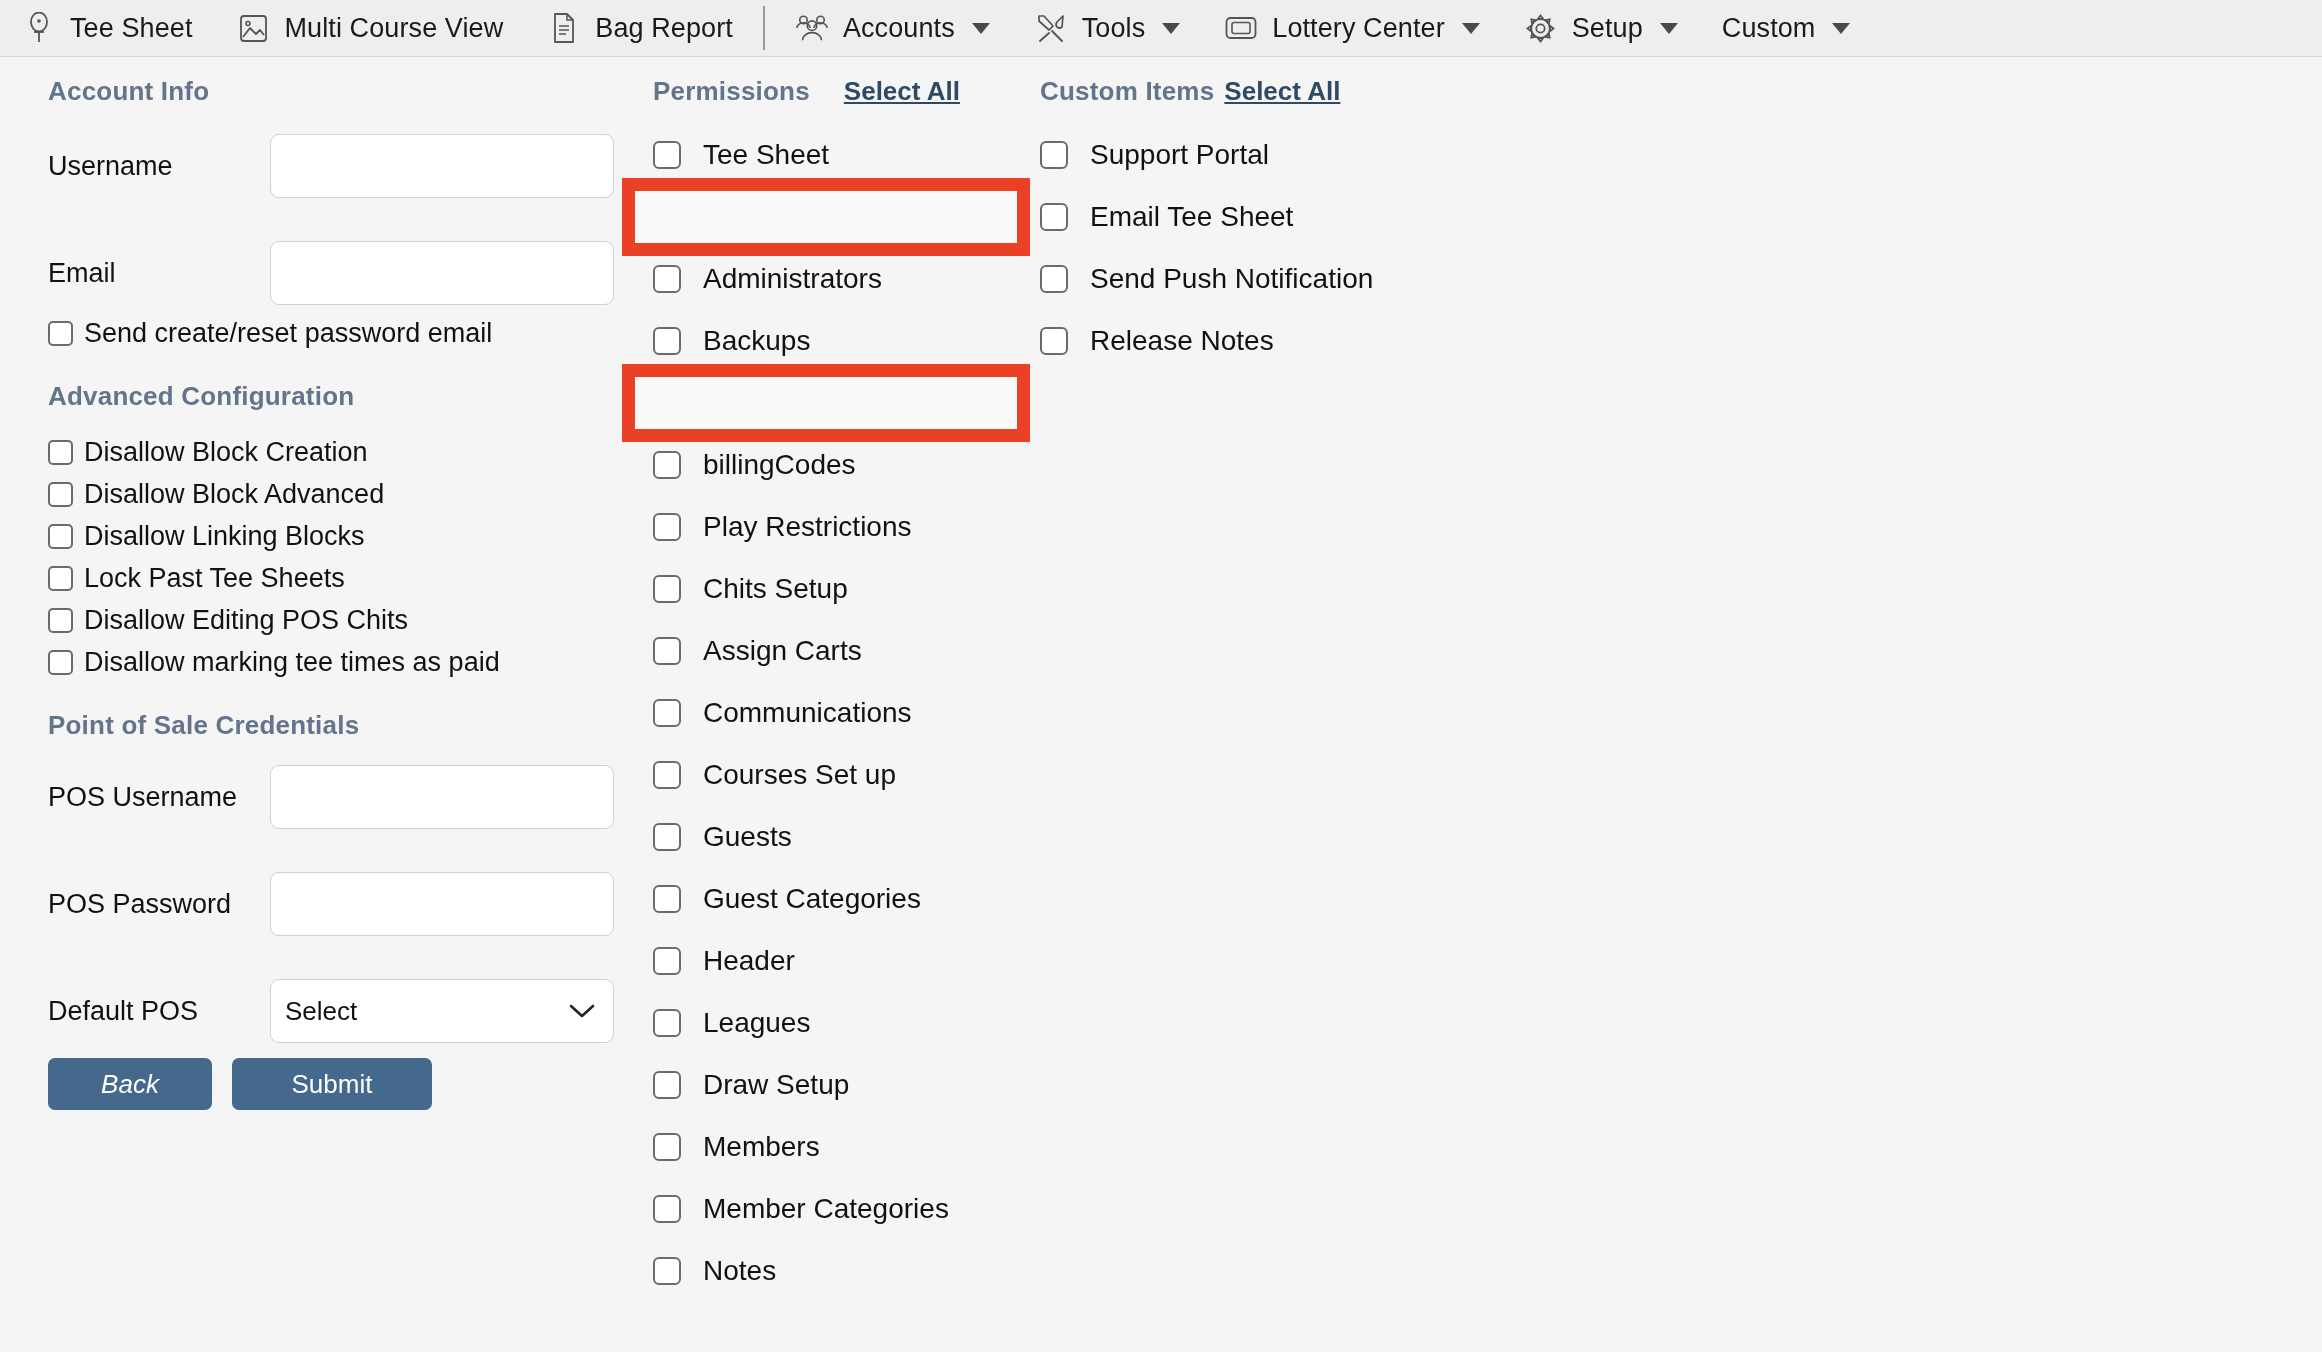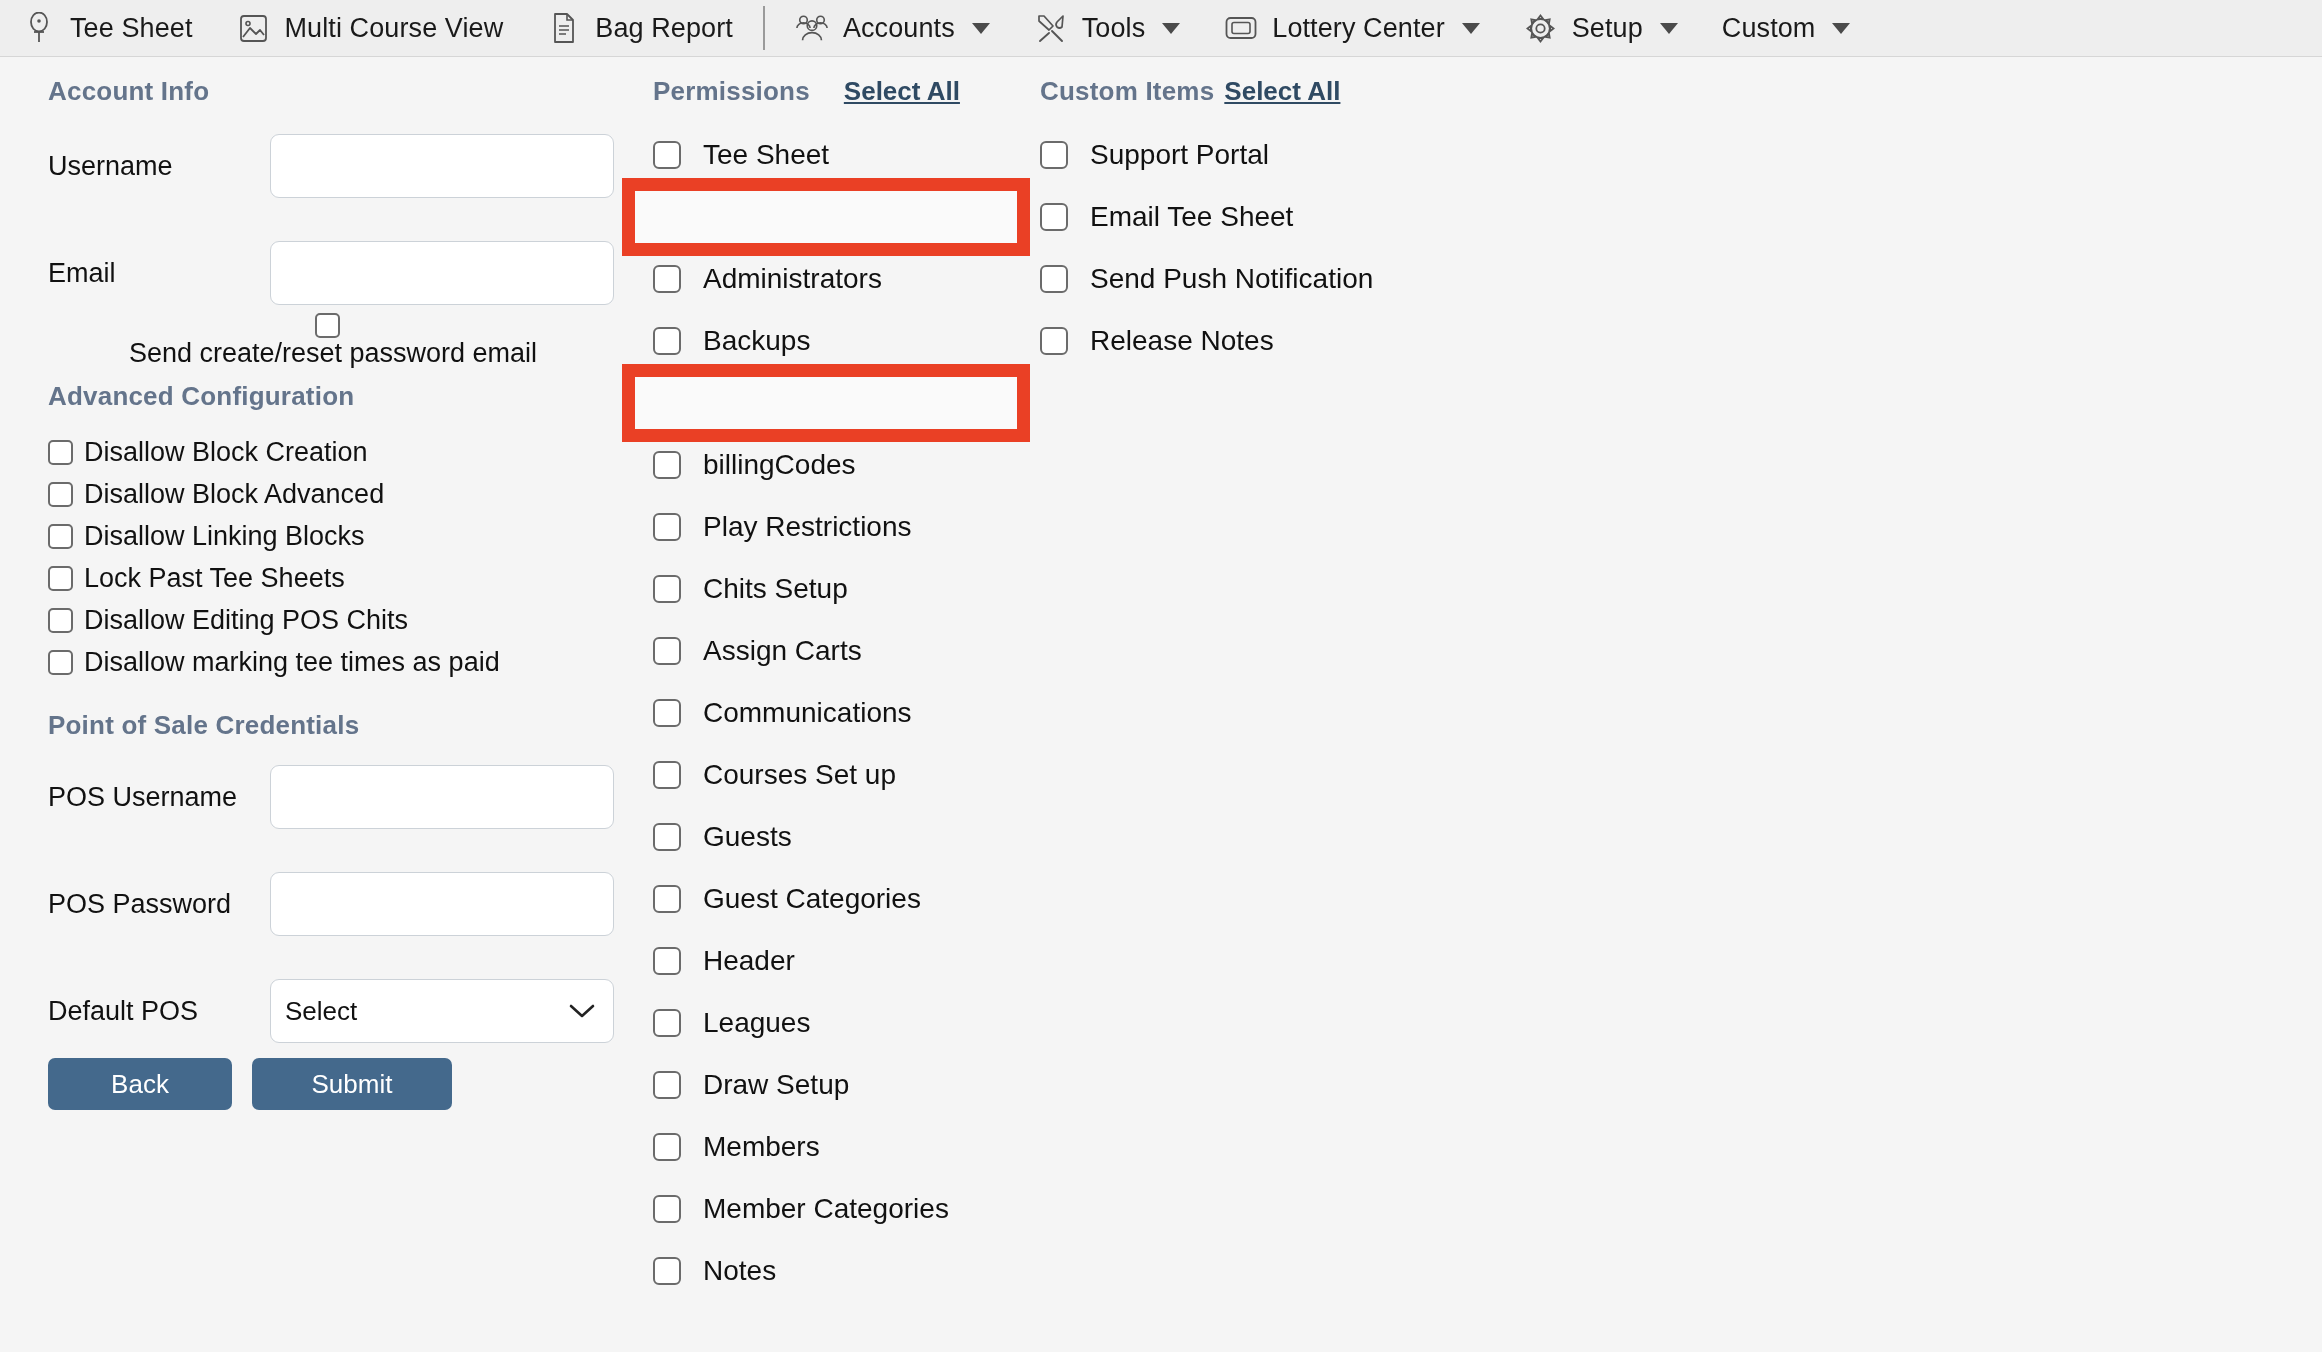--- a/index.html
+++ b/index.html
@@ -315,21 +315,21 @@
     <div class="field-row" style="margin-top:23px;">
       <div class="field-label">Username</div>
       <input class="field-input" type="text" value="" style="">
     </div>
 
     <div class="field-row" style="margin-bottom:4px;">
       <div class="field-label">Email</div>
       <input class="field-input" type="text" value="" style="">
     </div>
 
-    <div class="cb-row" style="height:40px;flex-direction:column;">
+    <div class="cb-row" style="height:40px;">
       <span class="cb"></span>
       <span class="cb-label">Send create/reset password email</span>
     </div>
 
     <div class="section-head" style="margin-top:28px;">Advanced Configuration</div>
 
     <div class="adv-list" id="adv-list" style="margin-top:19px;">
         <div class="cb-row">
           <span class="cb"></span>
           <span class="cb-label">Disallow Block Creation</span>
@@ -372,21 +372,21 @@
       <div class="field-label">Default POS</div>
       <div class="field-select">
         <span>Select</span>
         <svg class="chev" viewBox="0 0 26 15">
           <path d="M2 2 L13 12 L24 2" fill="none" stroke="#222" stroke-width="2.6" stroke-linecap="round" stroke-linejoin="round"></path>
         </svg>
       </div>
     </div>
 
     <div style="display:flex; gap:20px;">
-      <button class="btn" style="width:184px;">Back</button>
+      <button class="btn" style="width:164px;font-style:italic;">Back</button>
       <button class="btn" style="width:200px;">Submit</button>
     </div>
   </div>
 
   <div id="col-perm">
     <div style="display:flex; align-items:baseline; margin-top:18px;gap:24px;">
       <span class="section-head">Permissions</span>
       <span class="select-all">Select All</span>
     </div>
     <div id="perm-list" style="margin-top:17px;">

